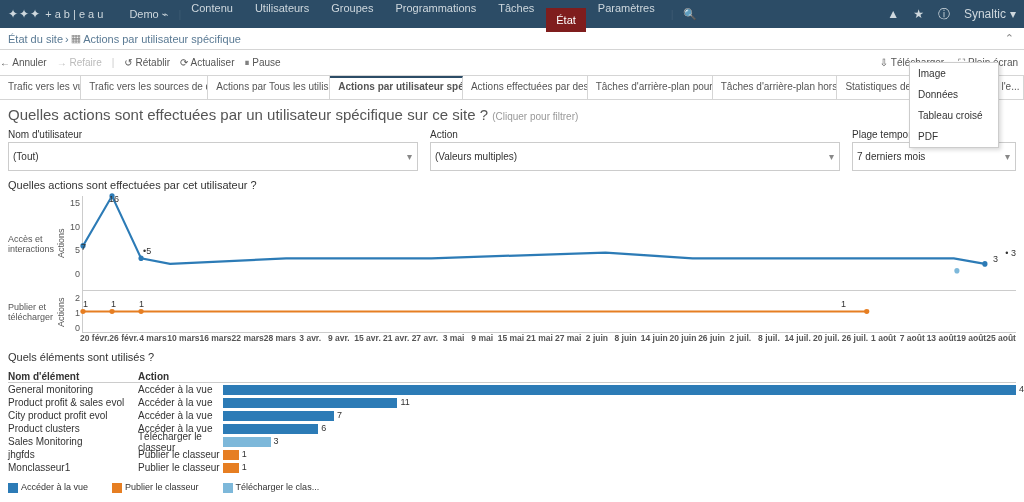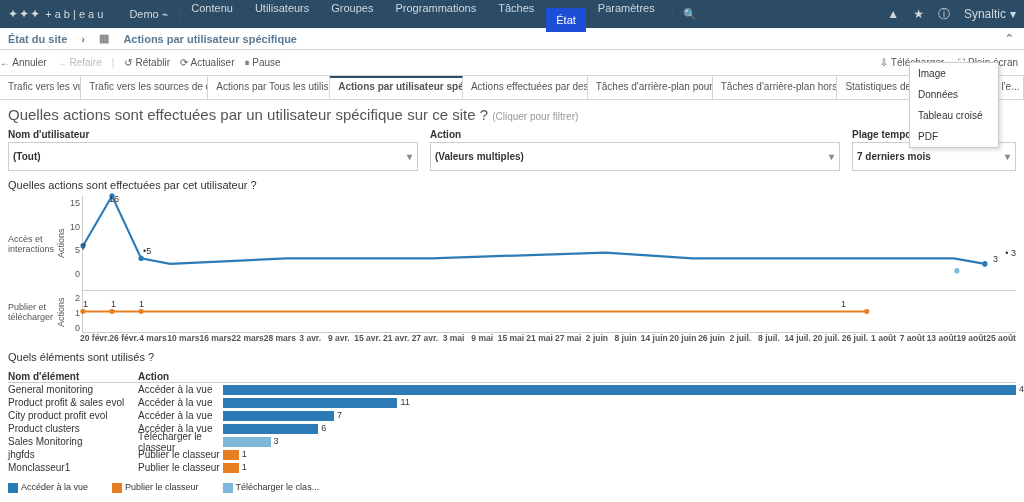--- a/index.html
+++ b/index.html
@@ -3,45 +3,45 @@
 <meta charset="utf-8">
 <style>
 * { margin: 0; padding: 0; box-sizing: border-box; font-family: Arial, sans-serif; }
 body { background: #fff; font-size: 11px; color: #333; width: 1024px; height: 502px; overflow: hidden; position: relative; }
 
 .topbar { background: #2c4c66; height: 28px; display: flex; align-items: center; padding: 0 8px; color: #cfd8de; }
 .logo { display: flex; align-items: center; gap: 4px; margin-right: 16px; }
 .logo-icon { font-size: 12px; letter-spacing: 1px; }
 .c-nav { display: flex; gap: 2px; }
 .c-nav-item { padding: 6px 10px; cursor: pointer; font-size: 11px; }
-.c-nav-item.active { background: #1d4ed8; color: #fff; margin-top: 12px; }
+.c-nav-item.active { background: #7f1d1d; color: #fff; margin-top: 12px; }
 .c-nav-right { margin-left: auto; display: flex; align-items: center; gap: 14px; font-size: 12px; }
 .c-nav-right .user { display: flex; align-items: center; gap: 4px; }
 
-.breadcrumb { height: 22px; border-bottom: 1px solid #d5d5d5; display: flex; align-items: center; padding: 0 8px; gap: 14px; font-size: 11px; color: #5a7a94; position: relative; font-weight: bold; }
+.breadcrumb { height: 22px; border-bottom: 1px solid #d5d5d5; display: flex; align-items: center; padding: 0 8px; gap: 2px; font-size: 11px; color: #5a7a94; position: relative; }
 .bc-chev { position: absolute; right: 10px; color: #888; }
 
 .toolbar { height: 26px; border-bottom: 1px solid #d5d5d5; display: flex; align-items: center; padding: 0 0; gap: 10px; font-size: 10px; color: #555; }
 .toolbar .sep { color: #ccc; }
 .toolbar .disabled { color: #bbb; }
 .toolbar-right { margin-left: auto; display: flex; gap: 14px; padding-right: 6px; }
 
 .tabs { height: 24px; border-bottom: 1px solid #d5d5d5; display: flex; font-size: 10px; }
 .tab { border-right: 1px solid #d5d5d5; padding: 5px 8px; color: #555; cursor: pointer; white-space: nowrap; overflow: hidden; }
 .tab.active { border-top: 2px solid #2c4c66; font-weight: bold; padding-top: 3px; background: #fff; }
 
 .download-menu { position: absolute; right: 25px; top: 62px; width: 90px; background: #fff; border: 1px solid #ccc; box-shadow: 2px 2px 4px rgba(0,0,0,0.15); z-index: 100; font-size: 10px; }
 .download-menu div { padding: 5px 8px; }
 .download-menu .disabled { color: #bbb; }
 
 .main { padding: 6px 8px 0; }
 .page-title { font-size: 15px; color: #555; margin-bottom: 6px; }
 .page-title .sub { font-size: 10px; color: #999; }
 
-.filters { display: flex; gap: 12px; margin-bottom: 8px; font-weight: bold; }
+.filters { display: flex; gap: 12px; margin-bottom: 8px; }
 .filter { flex: 1; }
 .filter.small { flex: 0.4; }
 .filter label { display: block; font-size: 10px; margin-bottom: 2px; }
 .filter .select { border: 1px solid #ccc; padding: 8px 4px; position: relative; font-size: 10px; background: #fff; }
 .filter .select::after { content: "▾"; position: absolute; right: 5px; color: #888; }
 
 .chart-title { font-size: 11px; margin: 4px 0 5px; }
 
 .chart { display: flex; height: 95px; }
 .y-label { writing-mode: vertical-rl; transform: rotate(180deg); font-size: 9px; color: #555; text-align: center; }

